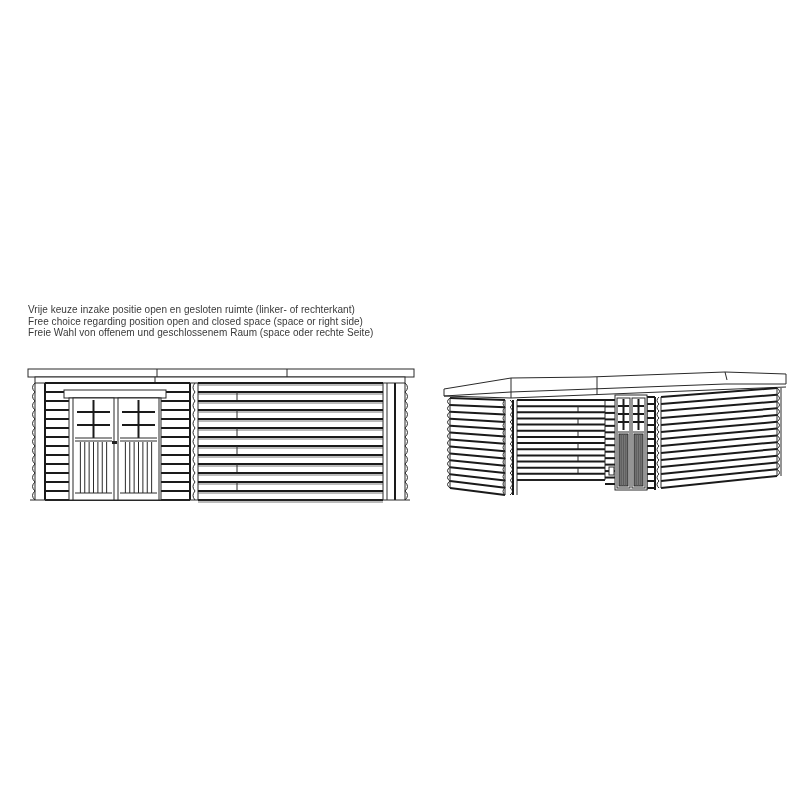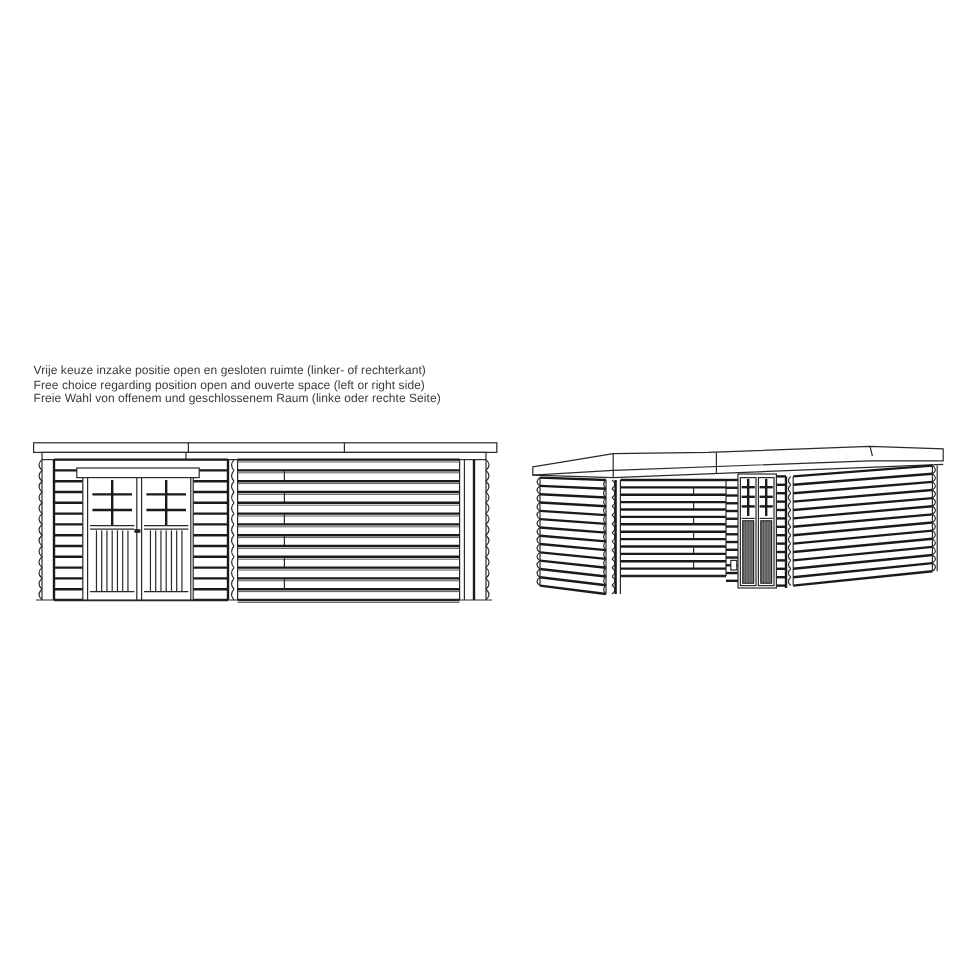--- a/index.html
+++ b/index.html
@@ -10,22 +10,22 @@
   .ln { stroke:#2a2a2a; fill:none; stroke-width:1; }
   .lt { stroke:#555; fill:none; stroke-width:0.8; }
   .thk { stroke:#1a1a1a; fill:none; stroke-width:2; }
   .fillw { fill:#fff; stroke:#2a2a2a; stroke-width:1; }
 </style>
 </head>
 <body>
 
 <div class="caption">
   <div>Vrije keuze inzake positie open en gesloten ruimte (linker- of rechterkant)</div>
-  <div>Free choice regarding position open and ouverte space (left or right side)</div>
-  <div>Freie Wahl von offenem und geschlossenem Raum (linke oder rechte Seite)</div>
+  <div>Free choice regarding position open and closed space (space or right side)</div>
+  <div>Freie Wahl von offenem und geschlossenem Raum (space oder rechte Seite)</div>
 </div>
 
 <svg id="front" width="800" height="800">
   <g>
     <rect x="28" y="369" width="386" height="8" class="fillw"></rect>
     <line x1="157" y1="369" x2="157" y2="377" class="ln"></line>
     <line x1="287" y1="369" x2="287" y2="377" class="ln"></line>
     <rect x="35" y="377" width="370" height="6" class="fillw"></rect>
     <line x1="155" y1="377" x2="155" y2="383" class="ln"></line>
   </g>

